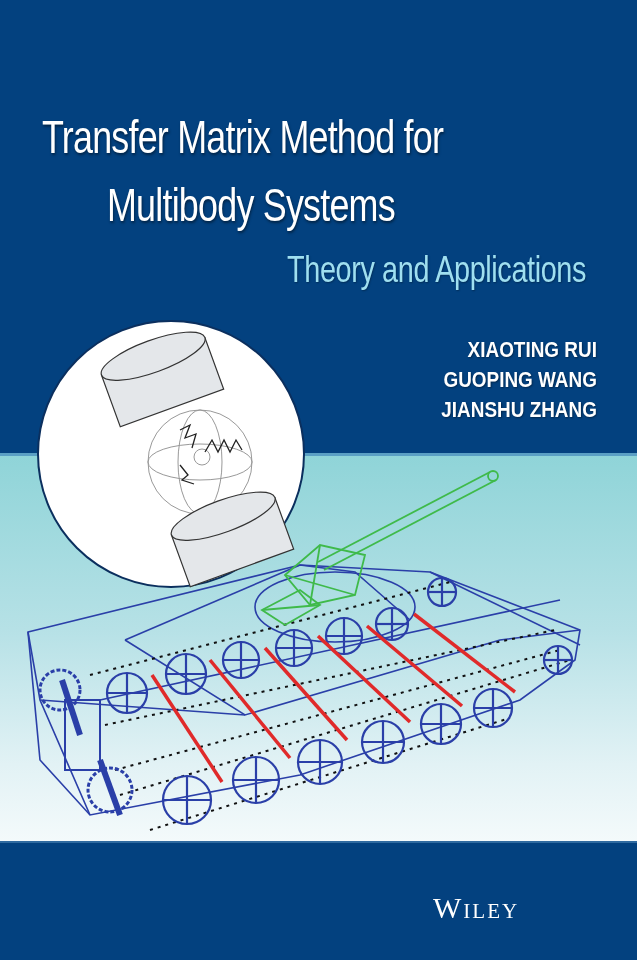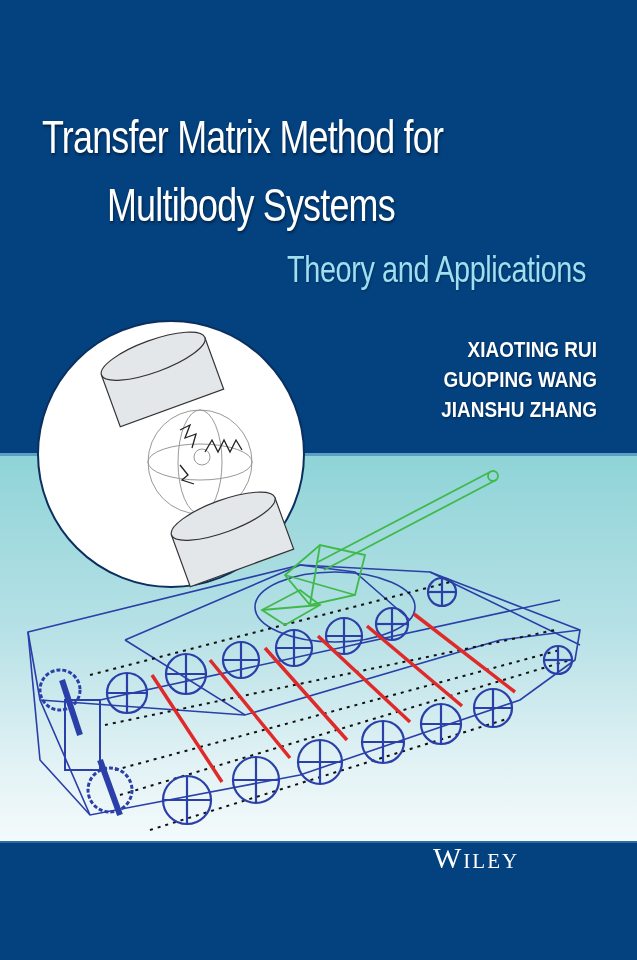--- a/index.html
+++ b/index.html
@@ -14,21 +14,21 @@
          text-shadow:1px 2px 3px rgba(0,0,0,0.45);white-space:nowrap;}
   .t1{left:42px;top:112px;}
   .t2{left:107px;top:180px;}
   .subtitle{position:absolute;left:287px;top:250px;color:#9fdff0;font-size:37px;line-height:40px;
             transform:scaleX(0.78);transform-origin:left top;white-space:nowrap;letter-spacing:-0.5px;
             text-shadow:1px 1px 2px rgba(0,0,0,0.3);}
   .authors{position:absolute;right:40px;top:335px;text-align:right;color:#fff;font-weight:bold;
            font-size:22px;line-height:30px;letter-spacing:0px;transform:scaleX(0.86);transform-origin:right top;
            text-shadow:1px 1px 2px rgba(0,0,0,0.4);}
   .authors div{white-space:nowrap;}
-  .publisher{position:absolute;left:433px;top:841px;color:#fff;font-family:"Liberation Serif",serif;
+  .publisher{position:absolute;left:433px;top:891px;color:#fff;font-family:"Liberation Serif",serif;
              font-size:30px;letter-spacing:2px;font-variant:small-caps;}
   svg.art{position:absolute;left:0;top:0;}
 </style>
 </head>
 <body>
 
 <div class="cover">
   <div class="band"></div>
   <div class="band-top-line"></div>
   <div class="band-bottom-line"></div>

